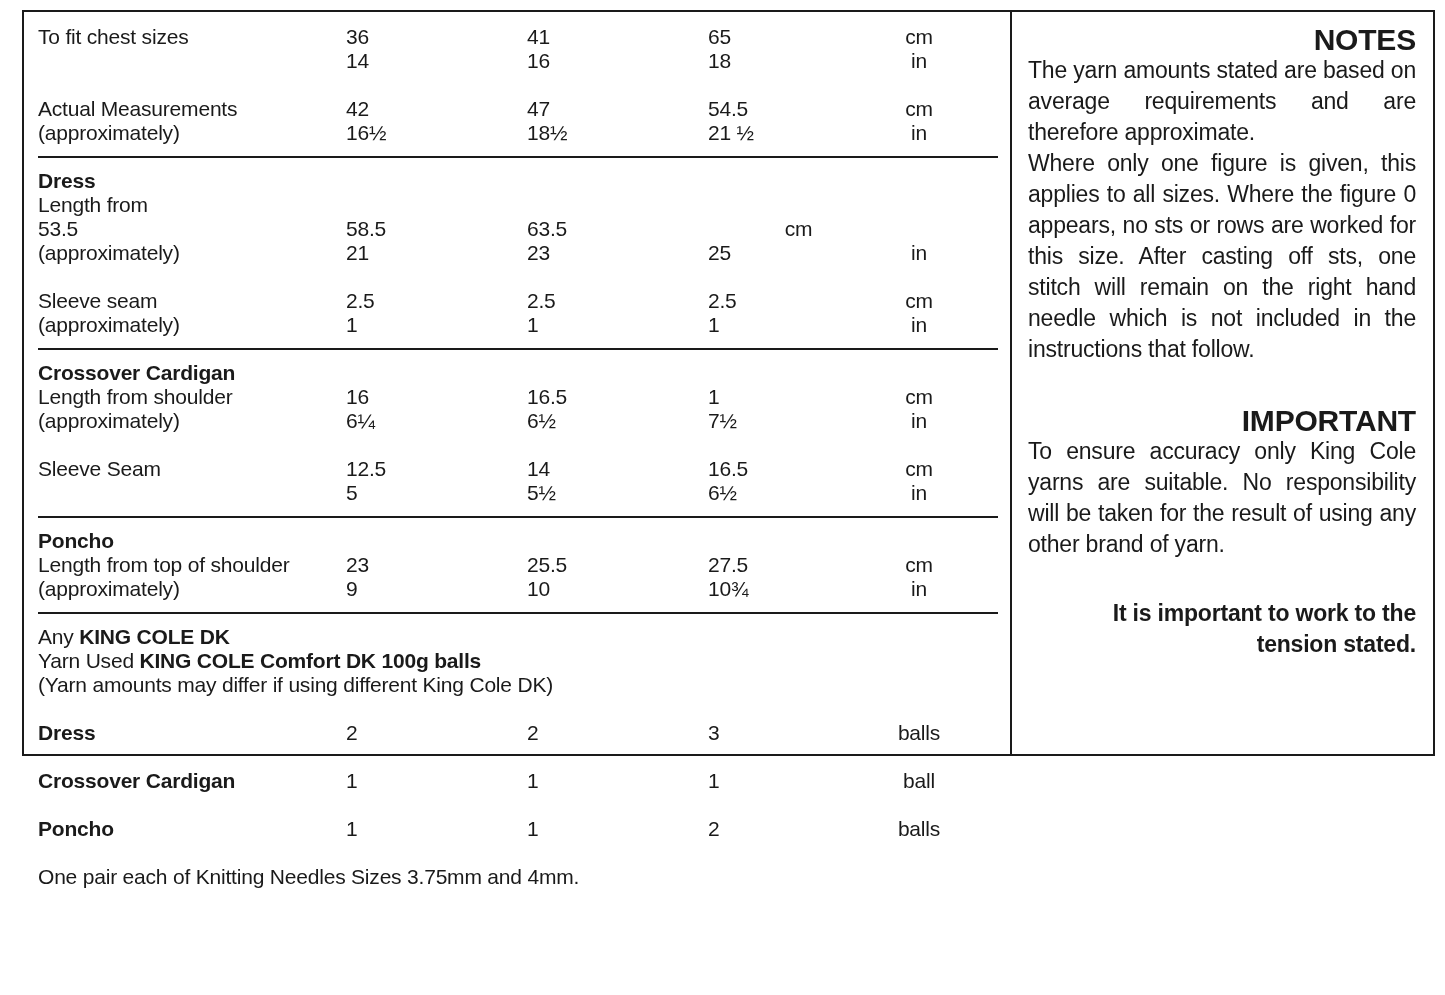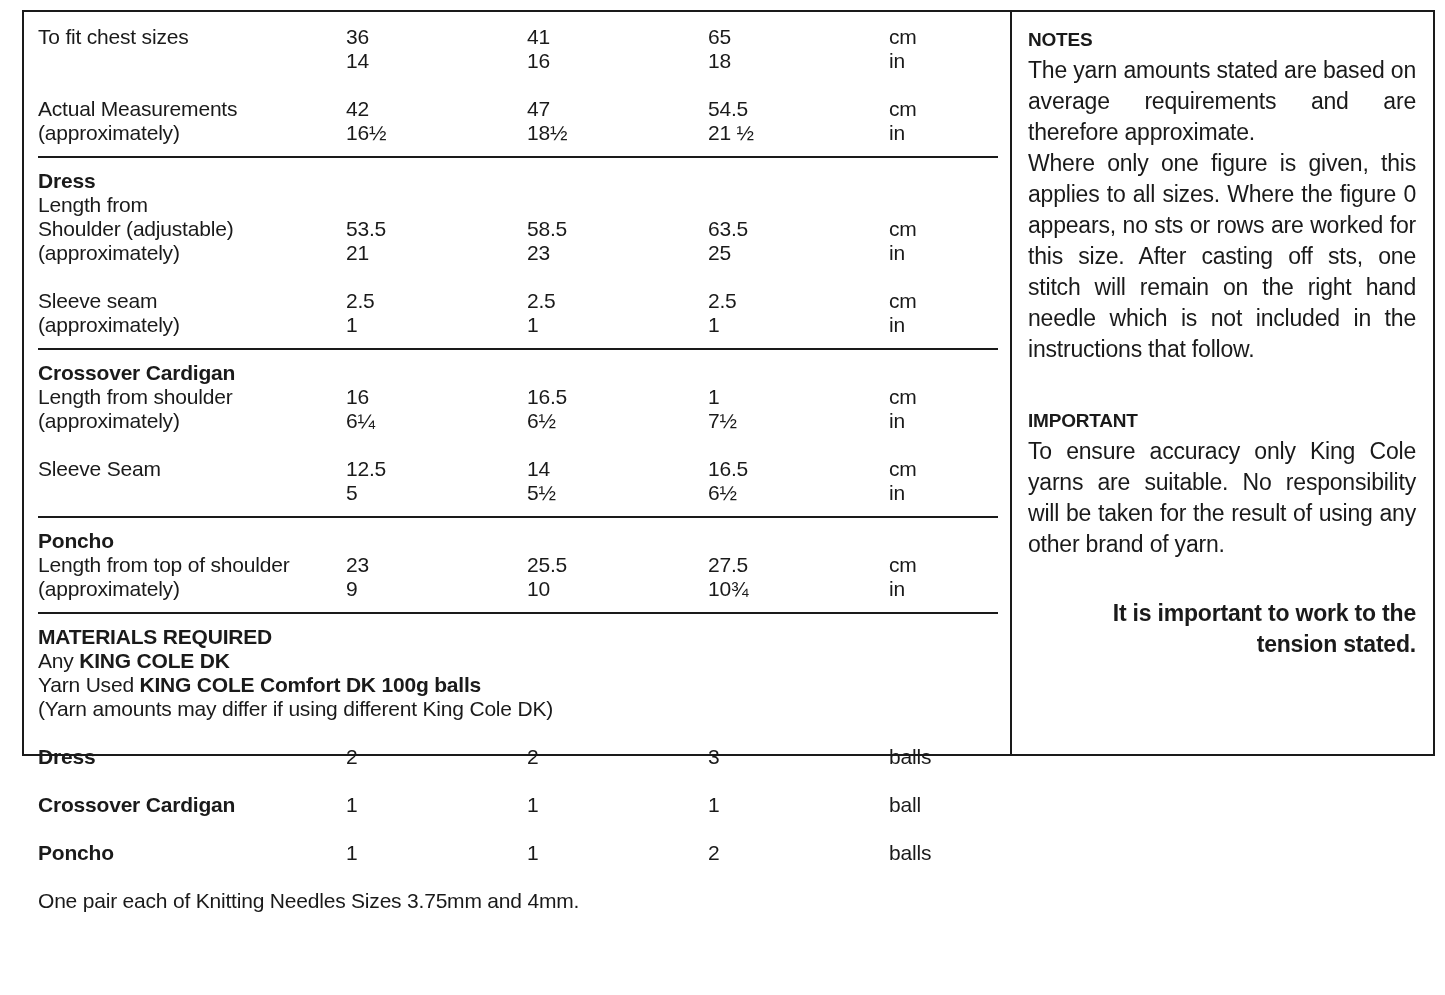--- a/index.html
+++ b/index.html
@@ -36,36 +36,36 @@
   }
   
   .trow {
     display: grid;
     grid-template-columns: 308px 181px 181px 181px 60px;
     min-height: 24px;
   }
   .trow .lab  { white-space: nowrap; }
   .trow .lab.full { grid-column: 1 / -1; white-space: normal; }
   .trow .val  { text-align: left; }
-  .trow .unit { }
+  .trow .unit { text-align: center; }
   .bold { font-weight: bold; }
   .divider {
     height: 2px;
     width: 100%;
     background: var(--ink, #1a1a1a);
     margin: 11px 0;
   }
   .spacer { height: 24px; }
   
   .note-heading {
     margin: 0;
-    font-size: 19px;
+    font-size: 30px;
     font-weight: bold;
     line-height: 31px;
-    text-align: left;
+    text-align: right;
   }
   .note-para {
     margin: 0;
     text-align: justify;
   }
   .important-heading { margin-top: 40px; }
   .tension-para {
     font-weight: bold;
     margin-top: 38px;
     text-align: right;
@@ -108,21 +108,20 @@
           <div class="unit">in</div>
         </div>
         <div class="divider"></div>
         <div class="trow">
           <div class="lab bold full">Dress</div>
         </div>
         <div class="trow">
           <div class="lab full">Length from</div>
         </div>
         <div class="trow">
-          <div class="lab">Shoulder (adjustable)</div>
           <div class="val">53.5</div>
           <div class="val">58.5</div>
           <div class="val">63.5</div>
           <div class="unit">cm</div>
         </div>
         <div class="trow">
           <div class="lab">(approximately)</div>
           <div class="val">21</div>
           <div class="val">23</div>
           <div class="val">25</div>
@@ -188,23 +187,20 @@
           <div class="unit">cm</div>
         </div>
         <div class="trow">
           <div class="lab">(approximately)</div>
           <div class="val">9</div>
           <div class="val">10</div>
           <div class="val">10¾</div>
           <div class="unit">in</div>
         </div>
         <div class="divider"></div>
-        <div class="trow">
-          <div class="lab bold full">MATERIALS REQUIRED</div>
-        </div>
         <div class="trow">
           <div class="lab full"><span>Any </span><span class="bold">KING COLE DK</span></div>
         </div>
         <div class="trow">
           <div class="lab full"><span>Yarn Used </span><span class="bold">KING COLE Comfort DK 100g balls</span></div>
         </div>
         <div class="trow">
           <div class="lab full">(Yarn amounts may differ if using different King Cole DK)</div>
         </div>
         <div class="spacer" style="height: 24px;"></div>

